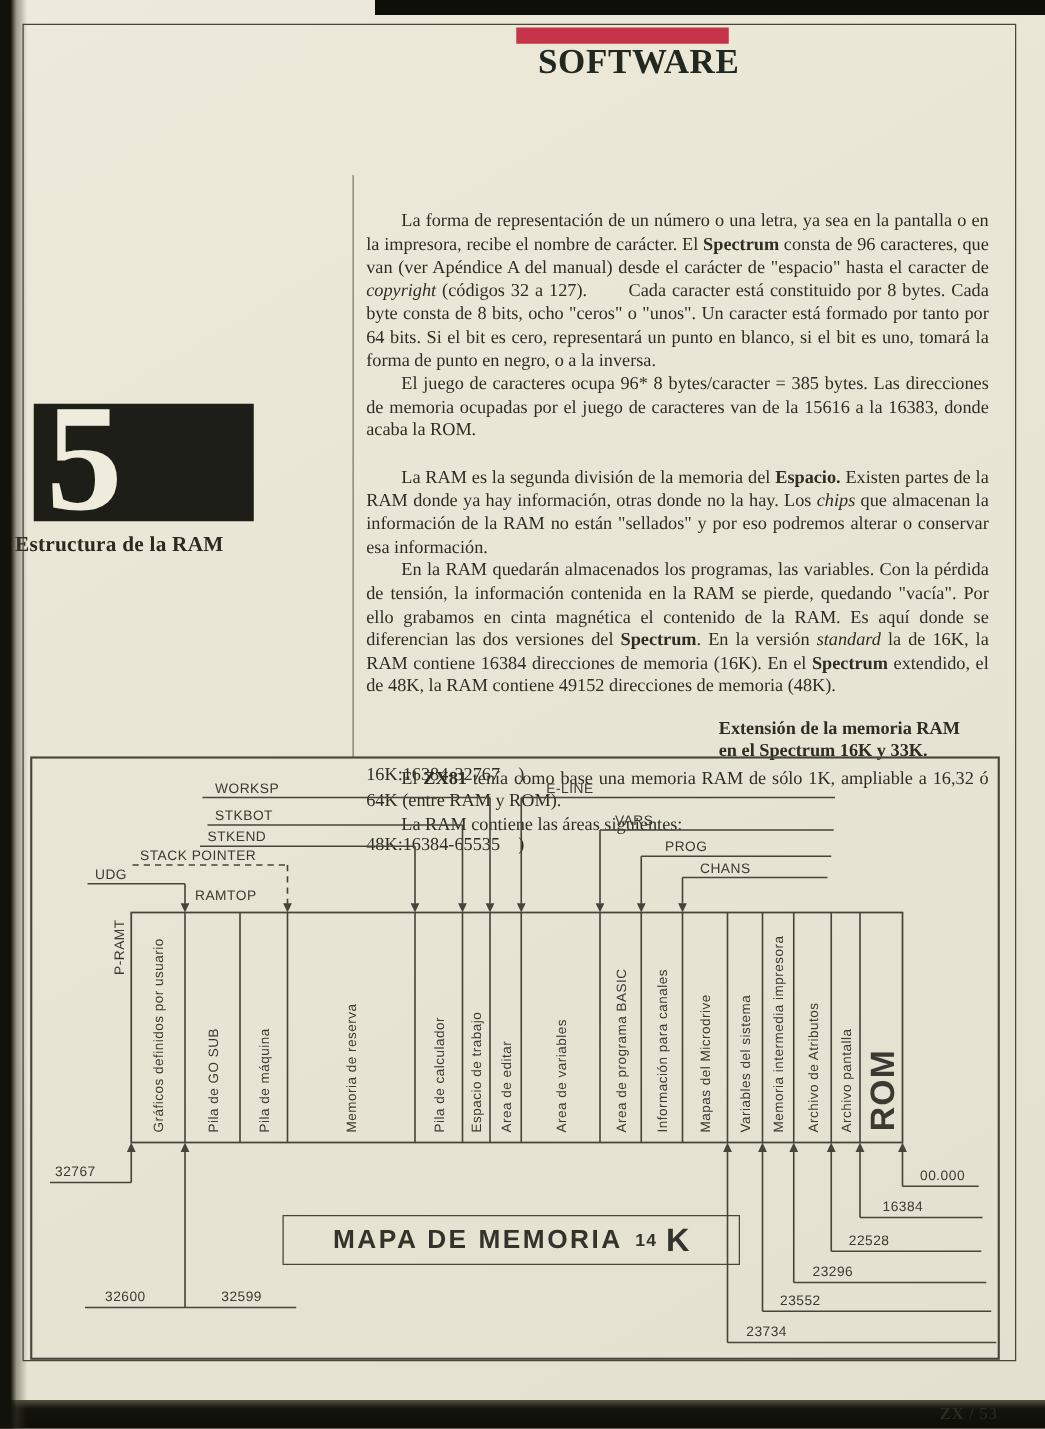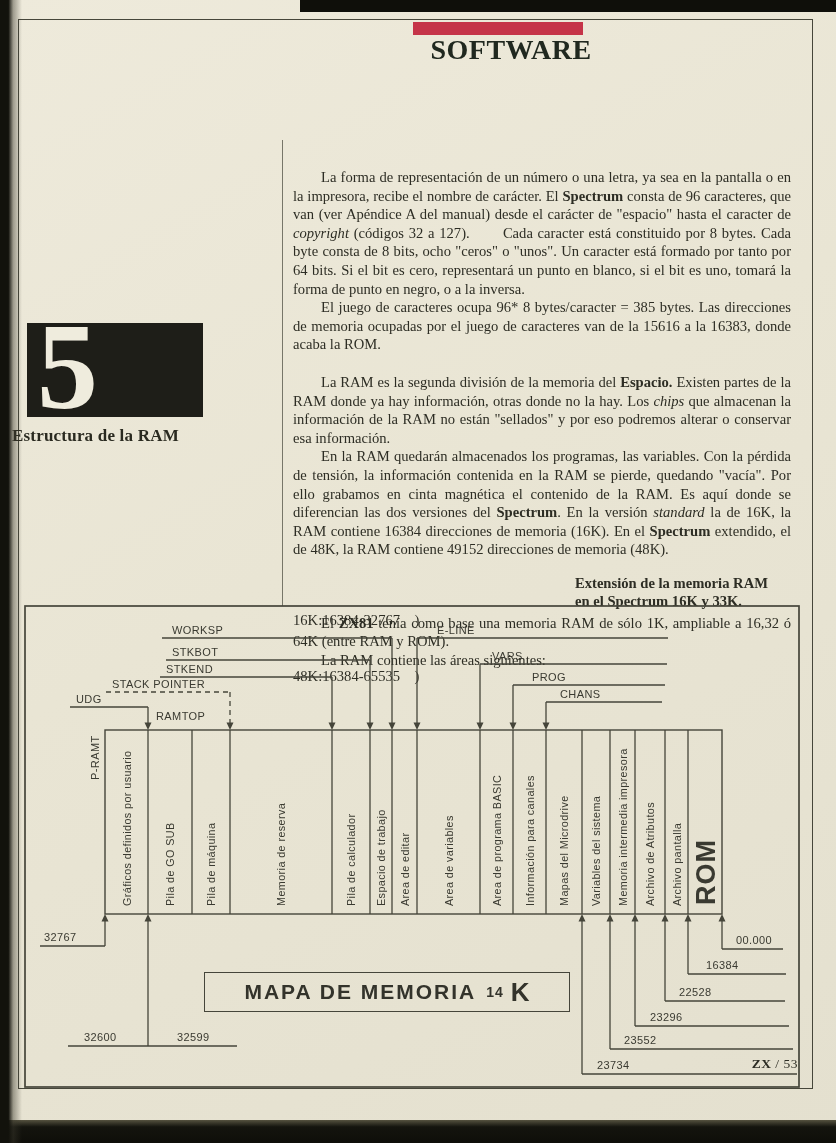--- a/index.html
+++ b/index.html
@@ -31,27 +31,27 @@
   .bodycol{position:absolute;left:293px;top:136px;width:498px;
         font-size:14.6px;line-height:18.6px;text-align:justify;color:#2d2d24;margin-top:32px;}
   .bodycol p{margin:0;text-indent:28px;}
   .bodycol p.gap{margin-top:19px;}
   .extblock{position:relative;margin-top:15px;height:40px;font-size:14.6px;}
   .extleft{position:absolute;left:0;top:0;white-space:pre;}
   .extright{position:absolute;left:282px;top:0;font-weight:bold;}
   .p5{margin-top:13px;}
   
   svg.diag{position:absolute;left:0;top:0;}
-  .mapabox{position:absolute;left:204px;top:972px;width:366px;height:40px;border:1.6px solid #45453a;
+  .mapabox{position:absolute;left:226px;top:972px;width:366px;height:40px;border:1.6px solid #45453a;
         box-sizing:border-box;display:flex;align-items:center;justify-content:center;
         font-family:"Liberation Sans",sans-serif;font-weight:bold;color:#33332b;}
   .mapabox .t{font-size:21px;letter-spacing:2px;}
   .mapabox .s16{font-size:14px;margin-left:10px;letter-spacing:1px;}
   .mapabox .sk{font-size:26px;margin-left:7px;}
-  .footer{position:absolute;left:650px;top:1056px;width:148px;text-align:right;
+  .footer{position:absolute;left:650px;top:1123px;width:148px;text-align:right;
         font-size:13.5px;color:#2d2d24;letter-spacing:.5px;}
 </style>
 </head>
 <body>
 
 <div class="page">
 
   <div class="edge-top"></div>
   <div class="edge-bottom"></div>
 

